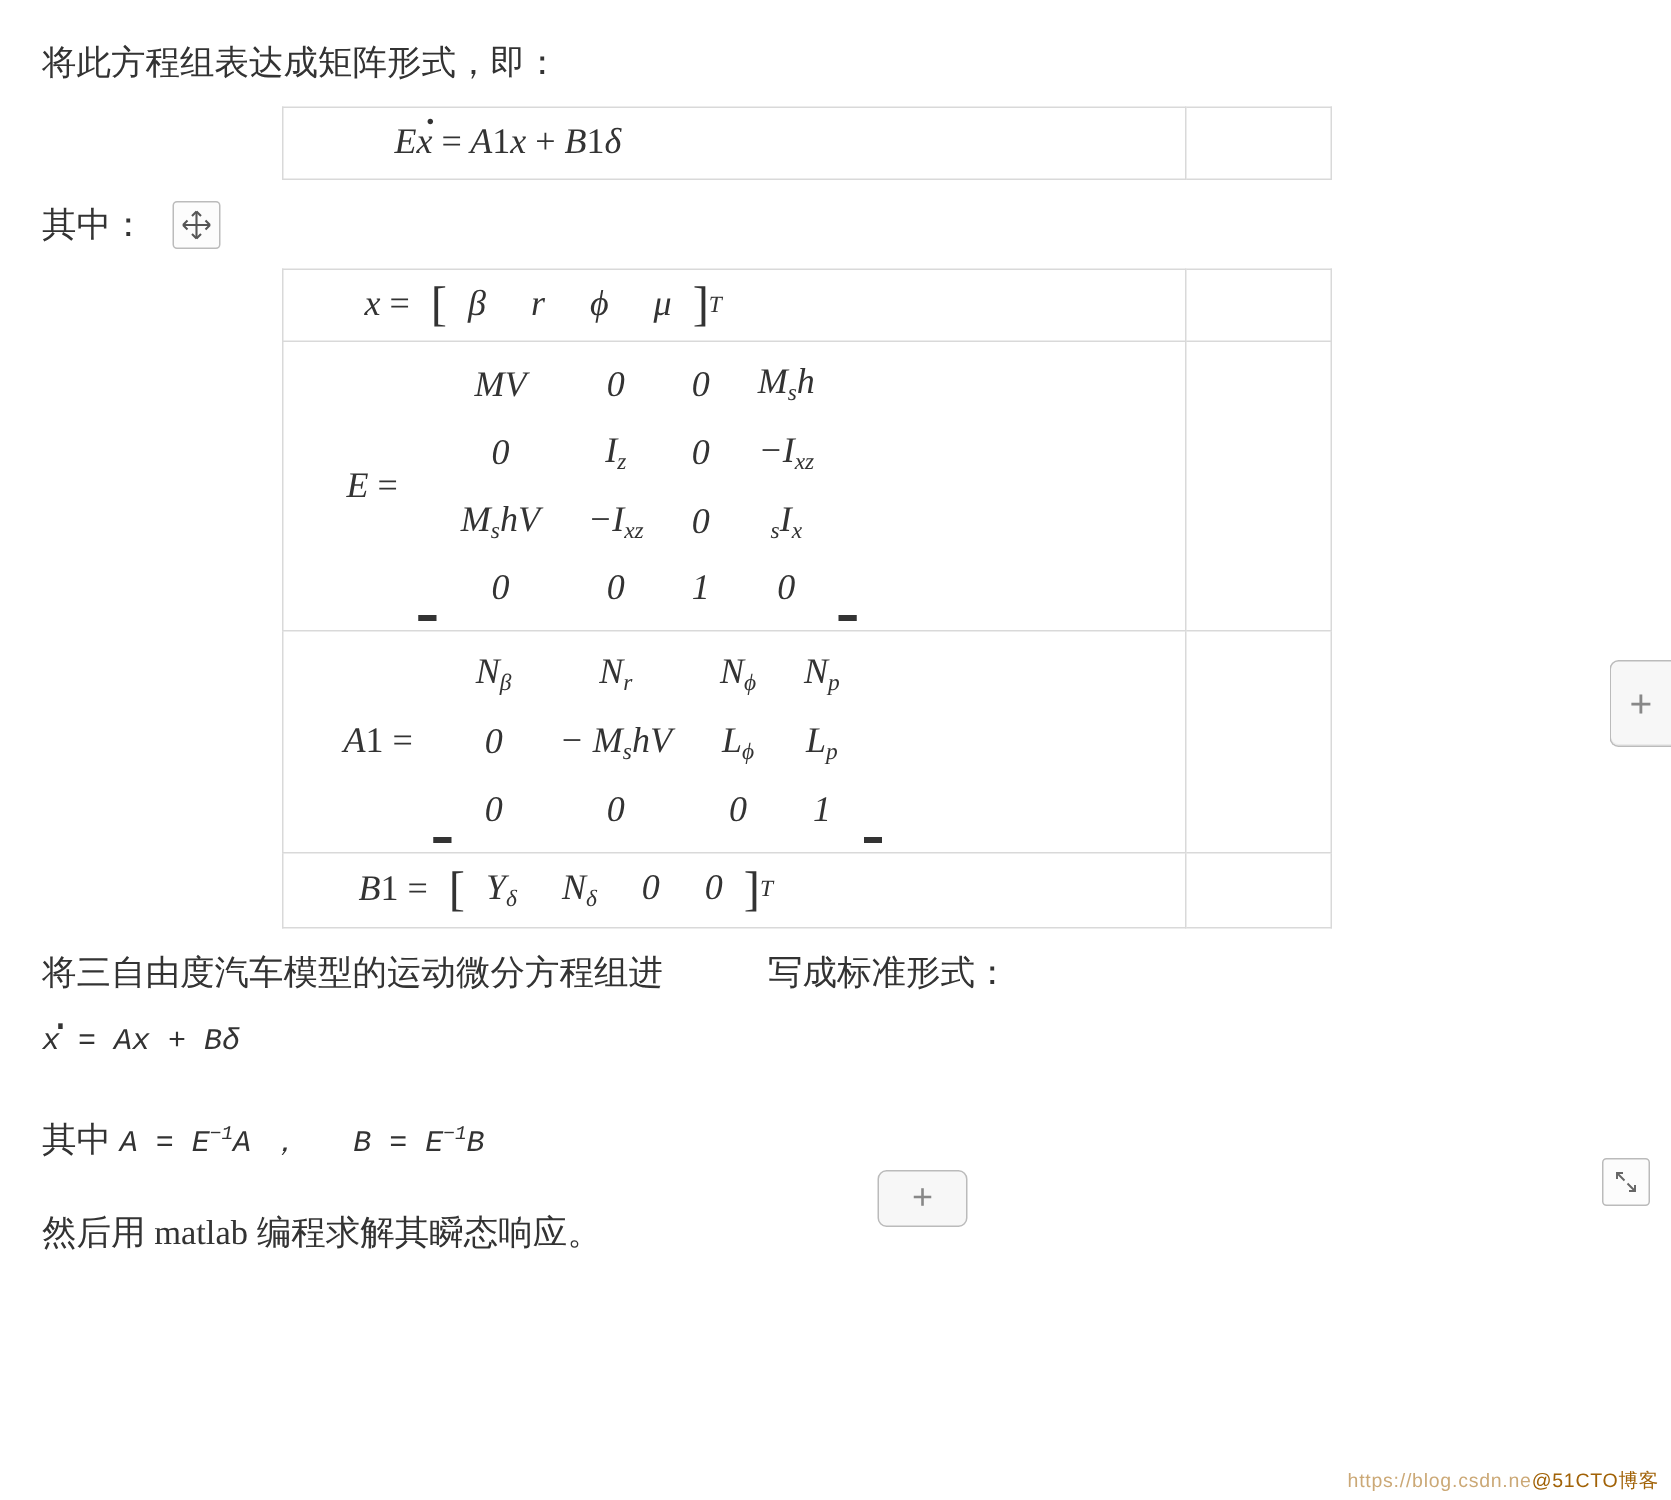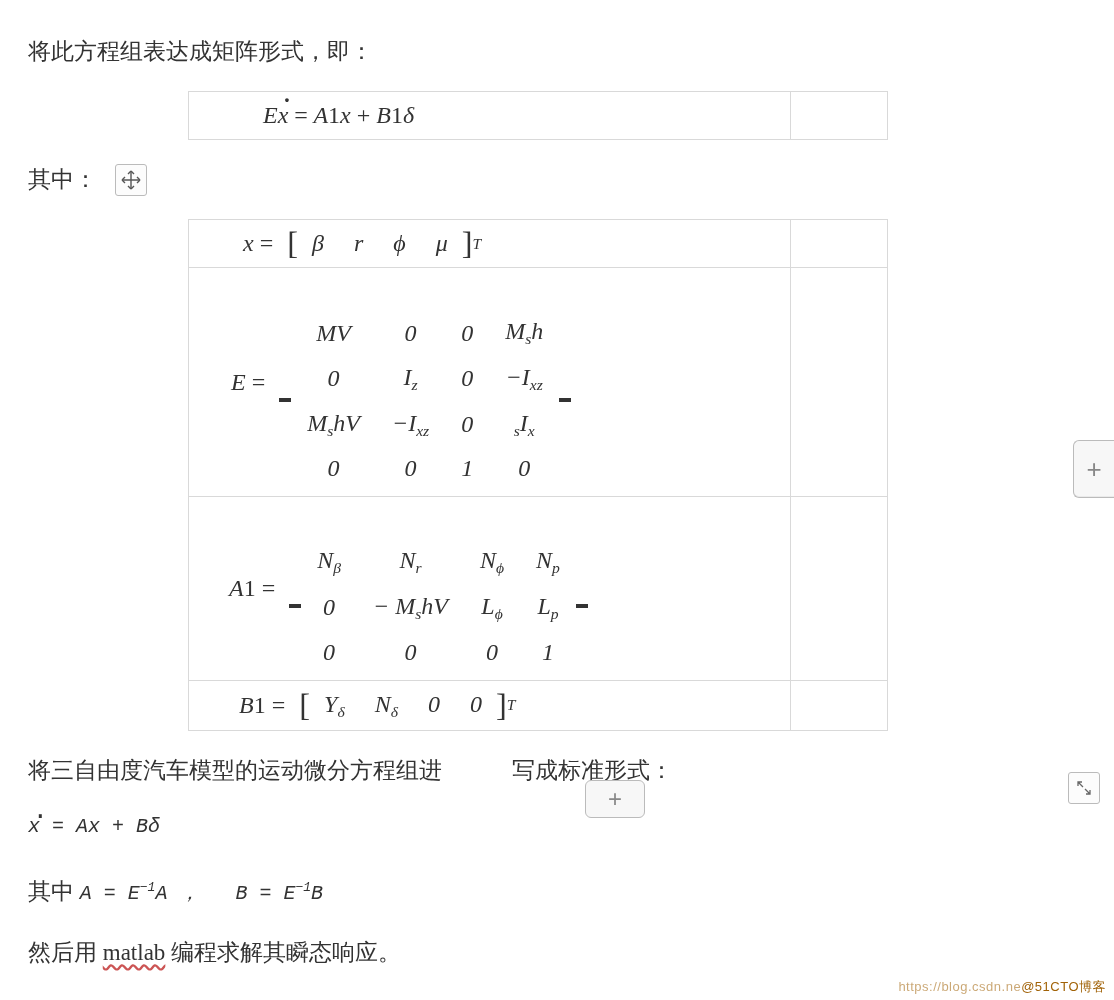--- a/index.html
+++ b/index.html
@@ -11,21 +11,21 @@
     font-size: 23px;
     color: #333;
     background: #fff;
     position: relative;
     overflow: hidden;
   }
   .content {
     padding: 12px 28px 0 28px;
   }
   .text-line {
-    margin: 20px 0;
+    margin: 10px 0;
     line-height: 1.7;
   }
   .eq-table {
     margin-left: 160px;
     border-collapse: collapse;
     width: 700px;
   }
   .eq-table td {
     border: 1px solid #d9d9d9;
     padding: 6px 18px;
@@ -38,22 +38,21 @@
   .eq-table .num-col { width: 60px; }
   .top-row td { padding-top: 10px; padding-bottom: 10px; }
   .matrix-wrap {
     display: inline-flex;
     align-items: center;
     gap: 14px;
   }
   .lhs { white-space: nowrap; }
   .bracket-set {
     display: inline-flex;
-    align-items: center;
-    margin-top: 36px;
+    align-items: flex-end;
   }
   .bracket {
     font-style: normal;
     display: flex;
     flex-direction: column;
     justify-content: center;
     width: 10px;
     border: 2px solid #333;
   }
   .bracket.left { border-right: none; }
@@ -155,21 +154,20 @@
     width: 30px;
     height: 30px;
     border: 1px solid #bbb;
     border-radius: 3px;
     display: flex;
     align-items: center;
     justify-content: center;
     background: #fcfcfc;
   }
   .underline-red {
-    text-decoration: underline;
     text-decoration-color: #cc5555;
     text-decoration-style: wavy;
     text-underline-offset: 3px;
   }
   .watermark {
     position: absolute;
     right: 8px;
     bottom: 4px;
     font-size: 13px;
     color: #a16207;

